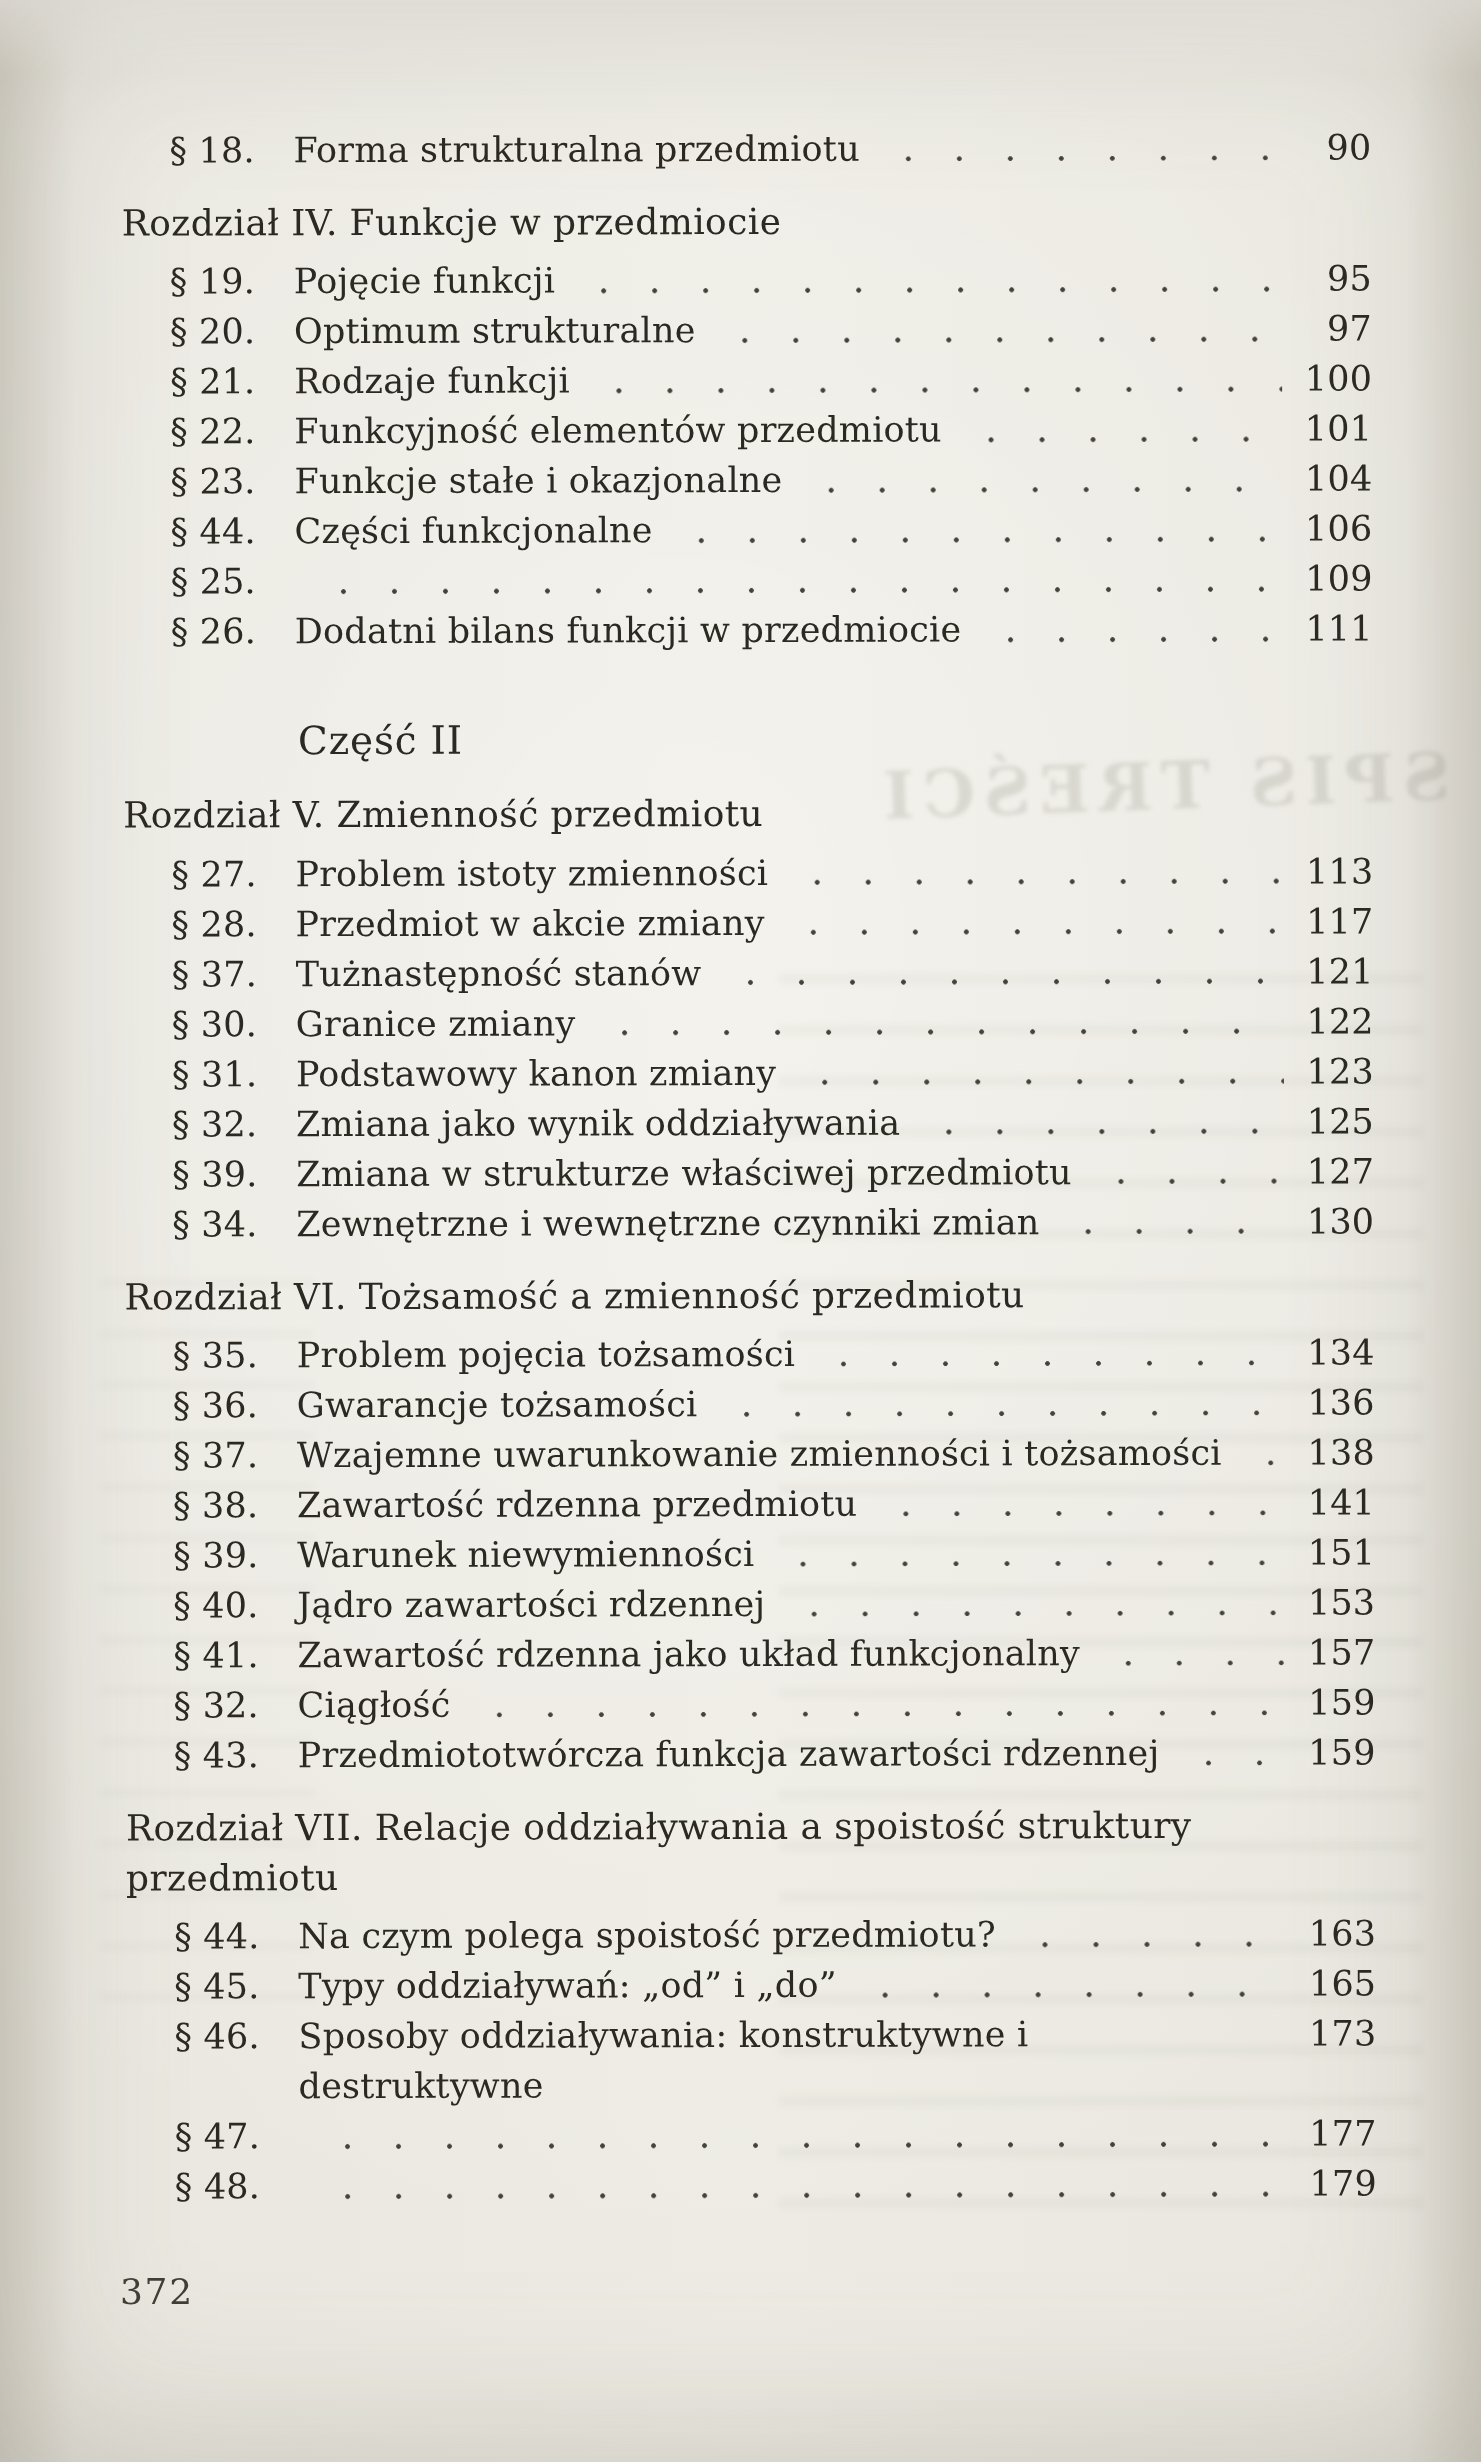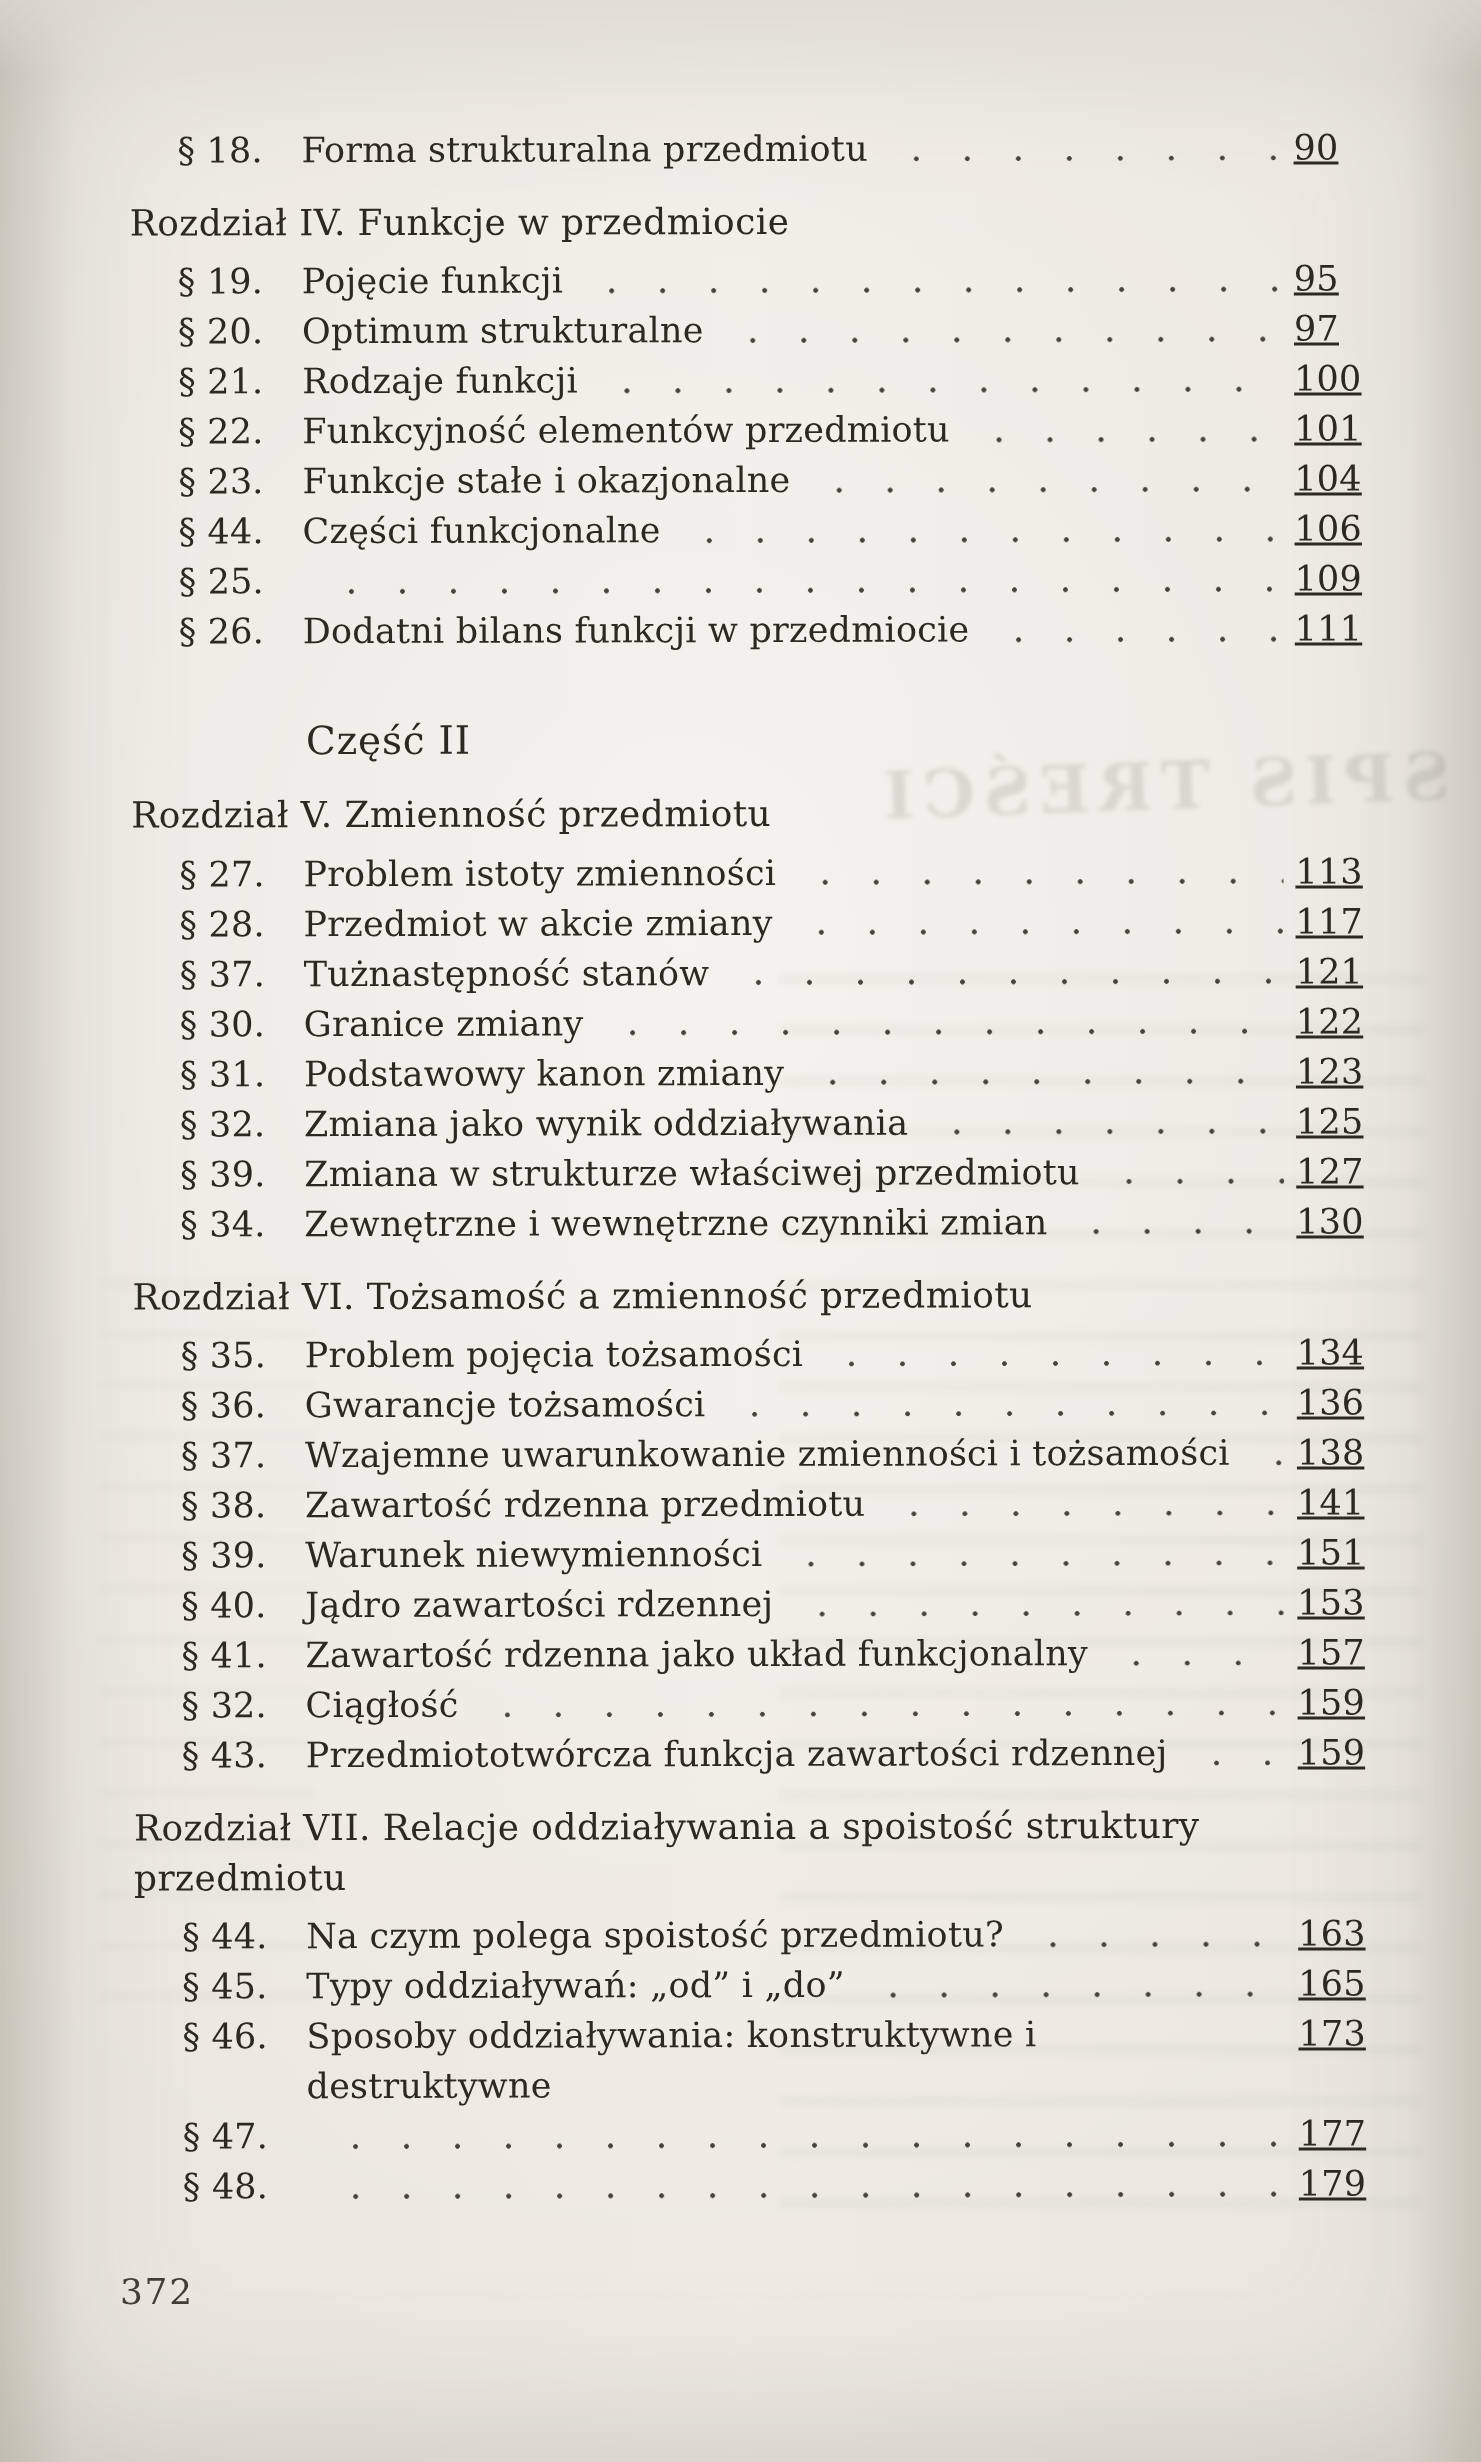--- a/index.html
+++ b/index.html
@@ -11,21 +11,20 @@
   }
   .page {
     position: relative;
     width: 1481px; height: 2462px;
     overflow: hidden;
     color: #2b2922;
     background:
       radial-gradient(ellipse 130% 90% at 46% 38%, rgba(255,255,255,0.38), rgba(255,255,255,0) 62%),
       linear-gradient(90deg, #d8d5cb 0%, #e9e7df 5%, #edebe3 50%, #e9e7df 95%, #d9d6cc 100%),
       #e9e7df;
-    padding-left: 8px;
   }
   .page::before {
     content: "";
     position: absolute; inset: 0;
     background: linear-gradient(180deg, #f4f2ec 0, rgba(244,242,236,0) 74px);
     pointer-events: none;
   }
   .page::after {
     content: "";
     position: absolute; inset: 0;
@@ -64,21 +63,21 @@
     flex: 1 0 30px;
     min-width: 30px;
     align-self: flex-end;
     height: 6.6px;
     margin: 0 11.6px 11.6px 15px;
     background-image: radial-gradient(circle, #45423a 2px, rgba(69,66,58,0) 2.6px);
     background-size: 51px 6.6px;
     background-position: 8.3px center;
     background-repeat: repeat-x;
   }
-  .entry-page { flex: 0 0 78px; text-align: left; white-space: nowrap; text-decoration: underline; }
+  .entry-page { flex: 0 0 78px; text-align: right; white-space: nowrap; }
   .folio {
     position: absolute;
     left: 120px; top: 2271px;
     font-size: 36px;
     color: #413e35;
     letter-spacing: 1.7px;
     z-index: 2;
   }
   .ghost-title {
     position: absolute;

